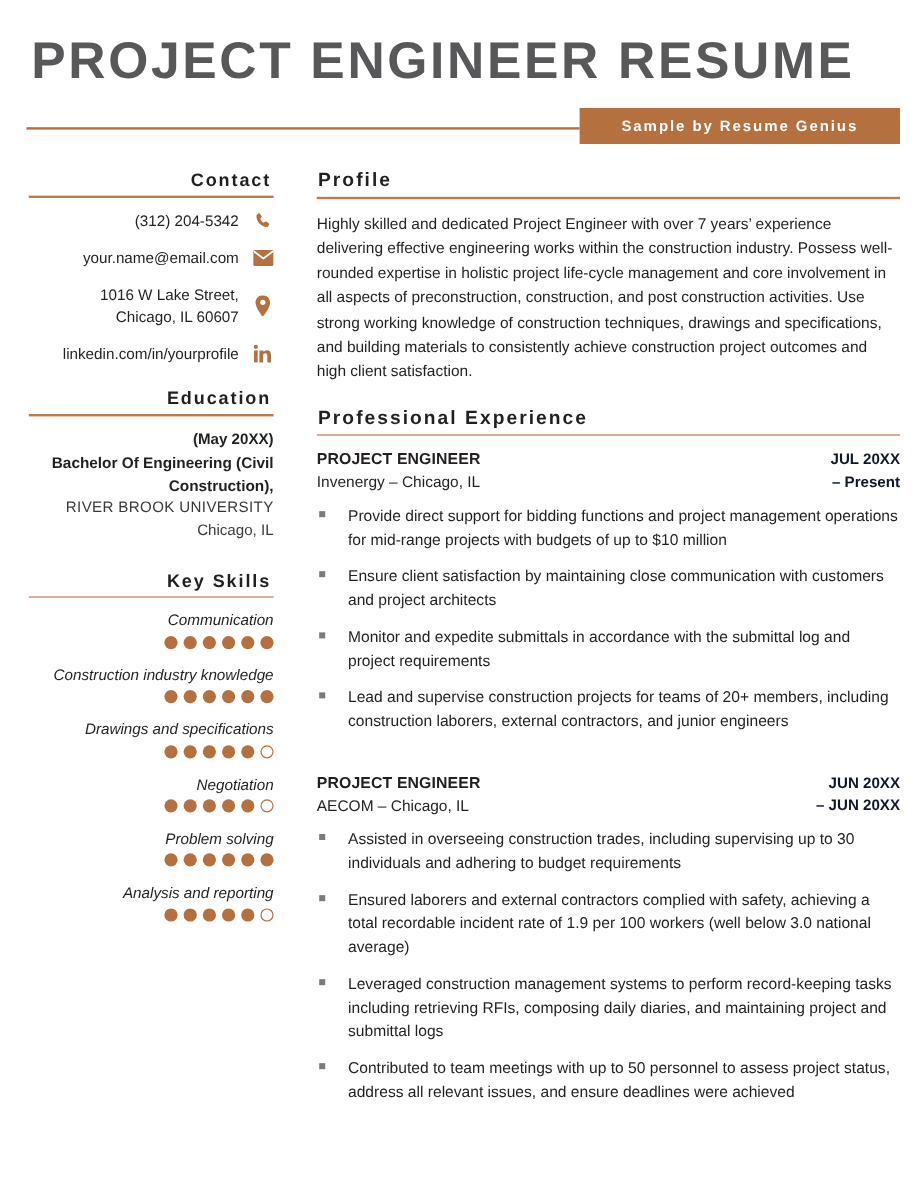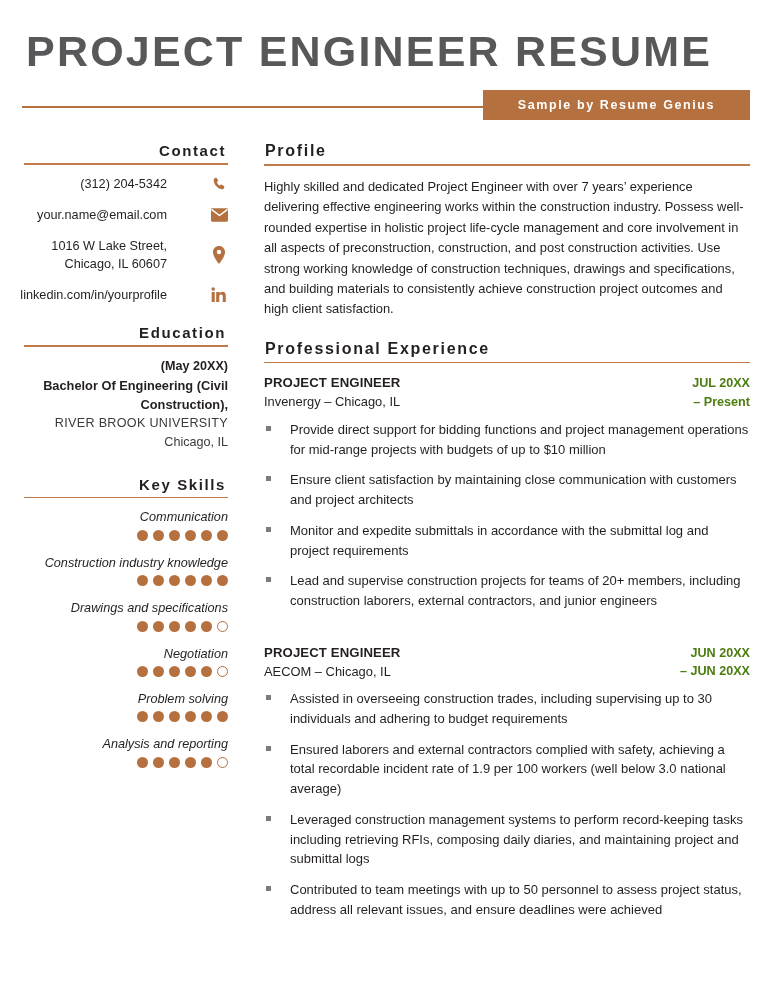--- a/index.html
+++ b/index.html
@@ -117,21 +117,20 @@
 
   
   .contact-list {
     margin-top: 4px;
   }
   .contact-row {
     display: flex;
     align-items: center;
     justify-content: flex-end;
     margin-bottom: 13px;
-    gap: 32px;
   }
   .contact-text {
     font-size: 12.7px;
     color: #231f20;
     text-align: right;
     line-height: 1.42;
     padding-right: 11px;
   }
   .contact-icon {
     width: 18px;
@@ -228,21 +227,21 @@
   .job-company {
     font-size: 12.9px;
     color: #231f20;
     line-height: 1.45;
   }
   .job-dates {
     flex: 0 0 auto;
     text-align: right;
     font-size: 12.6px;
     font-weight: bold;
-    color: #4d7c0f;
+    color: #0f172a;
     line-height: 1.45;
     white-space: nowrap;
   }
   .bullets { margin: 0; padding: 0; list-style: none; }
   .bullets li {
     position: relative;
     padding-left: 26px;
     margin-bottom: 11px;
     font-size: 13px;
     line-height: 1.52;

